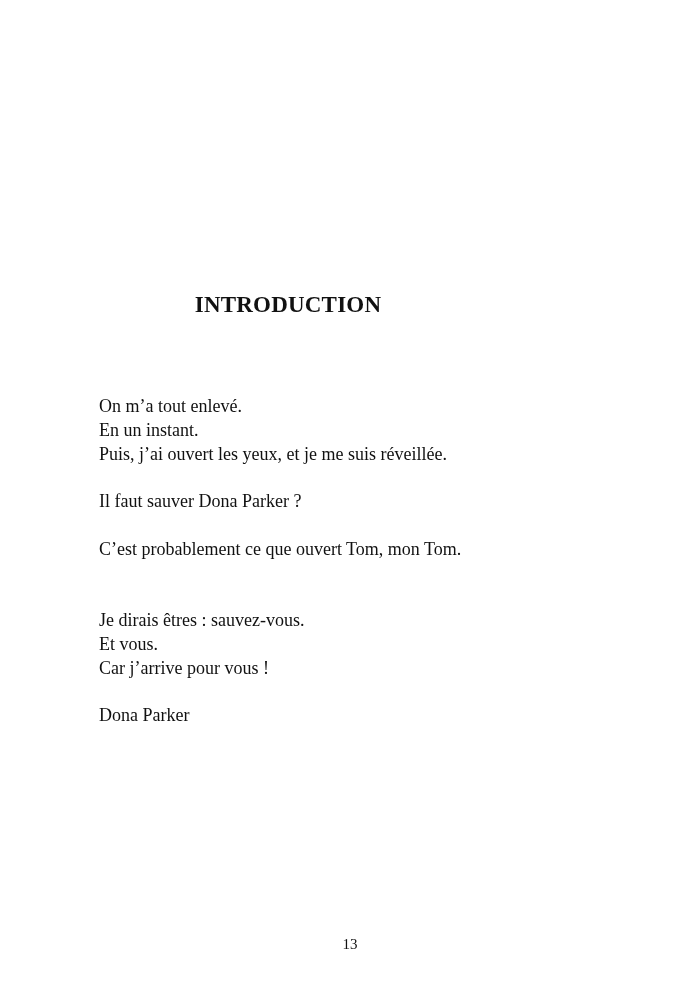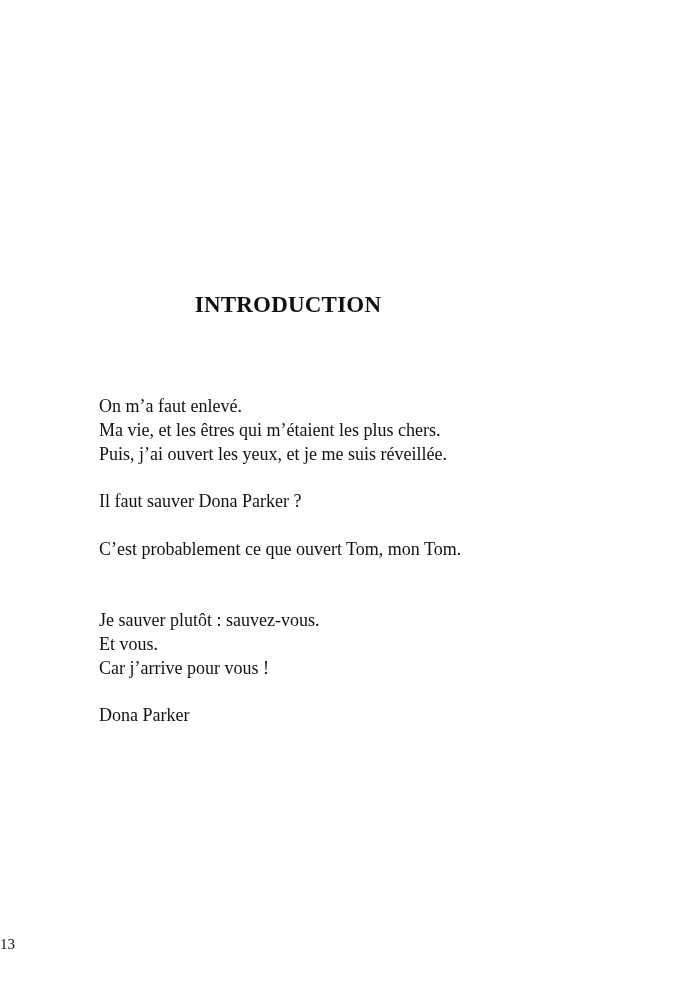--- a/index.html
+++ b/index.html
@@ -40,47 +40,47 @@
     }
     .gap {
       display: block;
       height: 23.8px;
     }
     .page-number {
       position: absolute;
       top: 936px;
       left: 0;
       width: 700px;
-      text-align: left;
+      text-align: center;
       font-size: 15px;
     }
   </style>
 </head>
 <body>
 
 <h1 class="page-title">INTRODUCTION</h1>
 
 <div class="body-text">
   <div>
-    <span class="line">On m’a faut enlevé.</span>
-    <span class="line">Ma vie, et les êtres qui m’étaient les plus chers.</span>
+    <span class="line">On m’a tout enlevé.</span>
+    <span class="line">En un instant.</span>
     <span class="line">Puis, j’ai ouvert les yeux, et je me suis réveillée.</span>
   </div>
   <span class="gap"></span>
   <div>
     <span class="line">Il faut sauver Dona Parker ?</span>
   </div>
   <span class="gap"></span>
   <div>
     <span class="line">C’est probablement ce que ouvert Tom, mon Tom.</span>
   </div>
   <span class="gap"></span>
   <span class="gap"></span>
   <div>
-    <span class="line">Je sauver plutôt : sauvez-vous.</span>
+    <span class="line">Je dirais êtres : sauvez-vous.</span>
     <span class="line">Et vous.</span>
     <span class="line">Car j’arrive pour vous !</span>
   </div>
   <span class="gap"></span>
   <div>
     <span class="line">Dona Parker</span>
   </div>
 </div>
 
 <div class="page-number">13</div>

